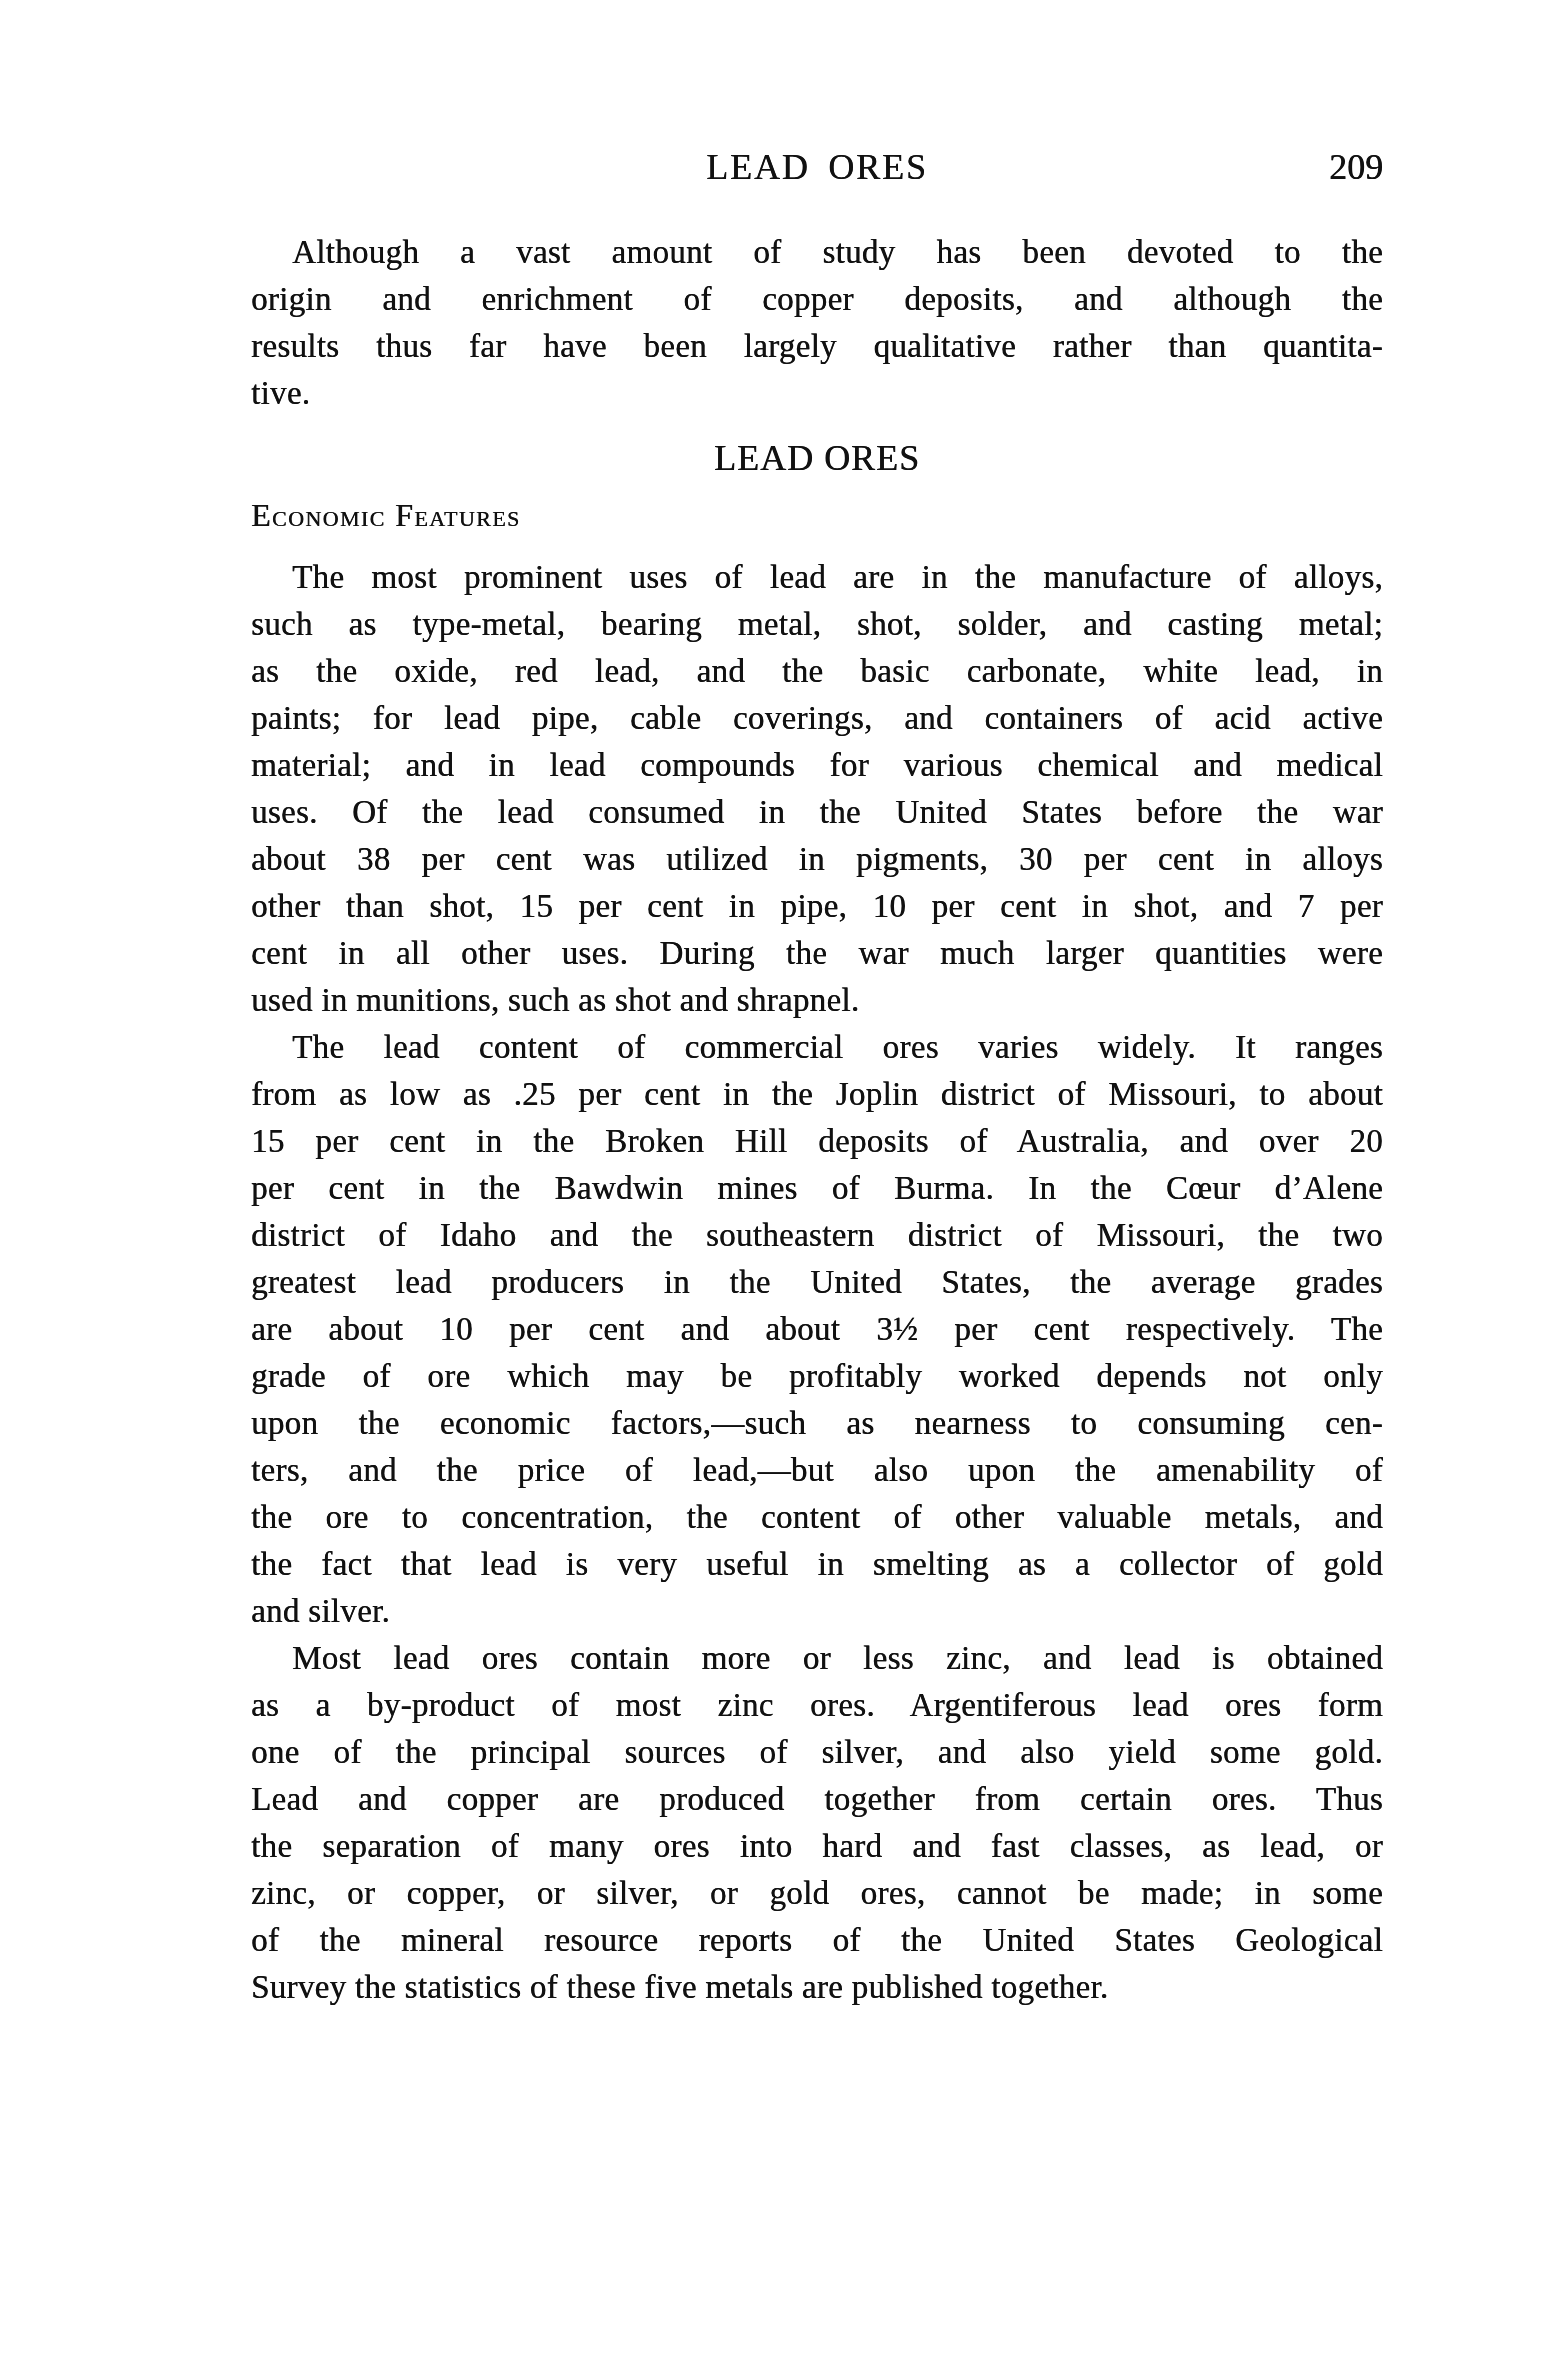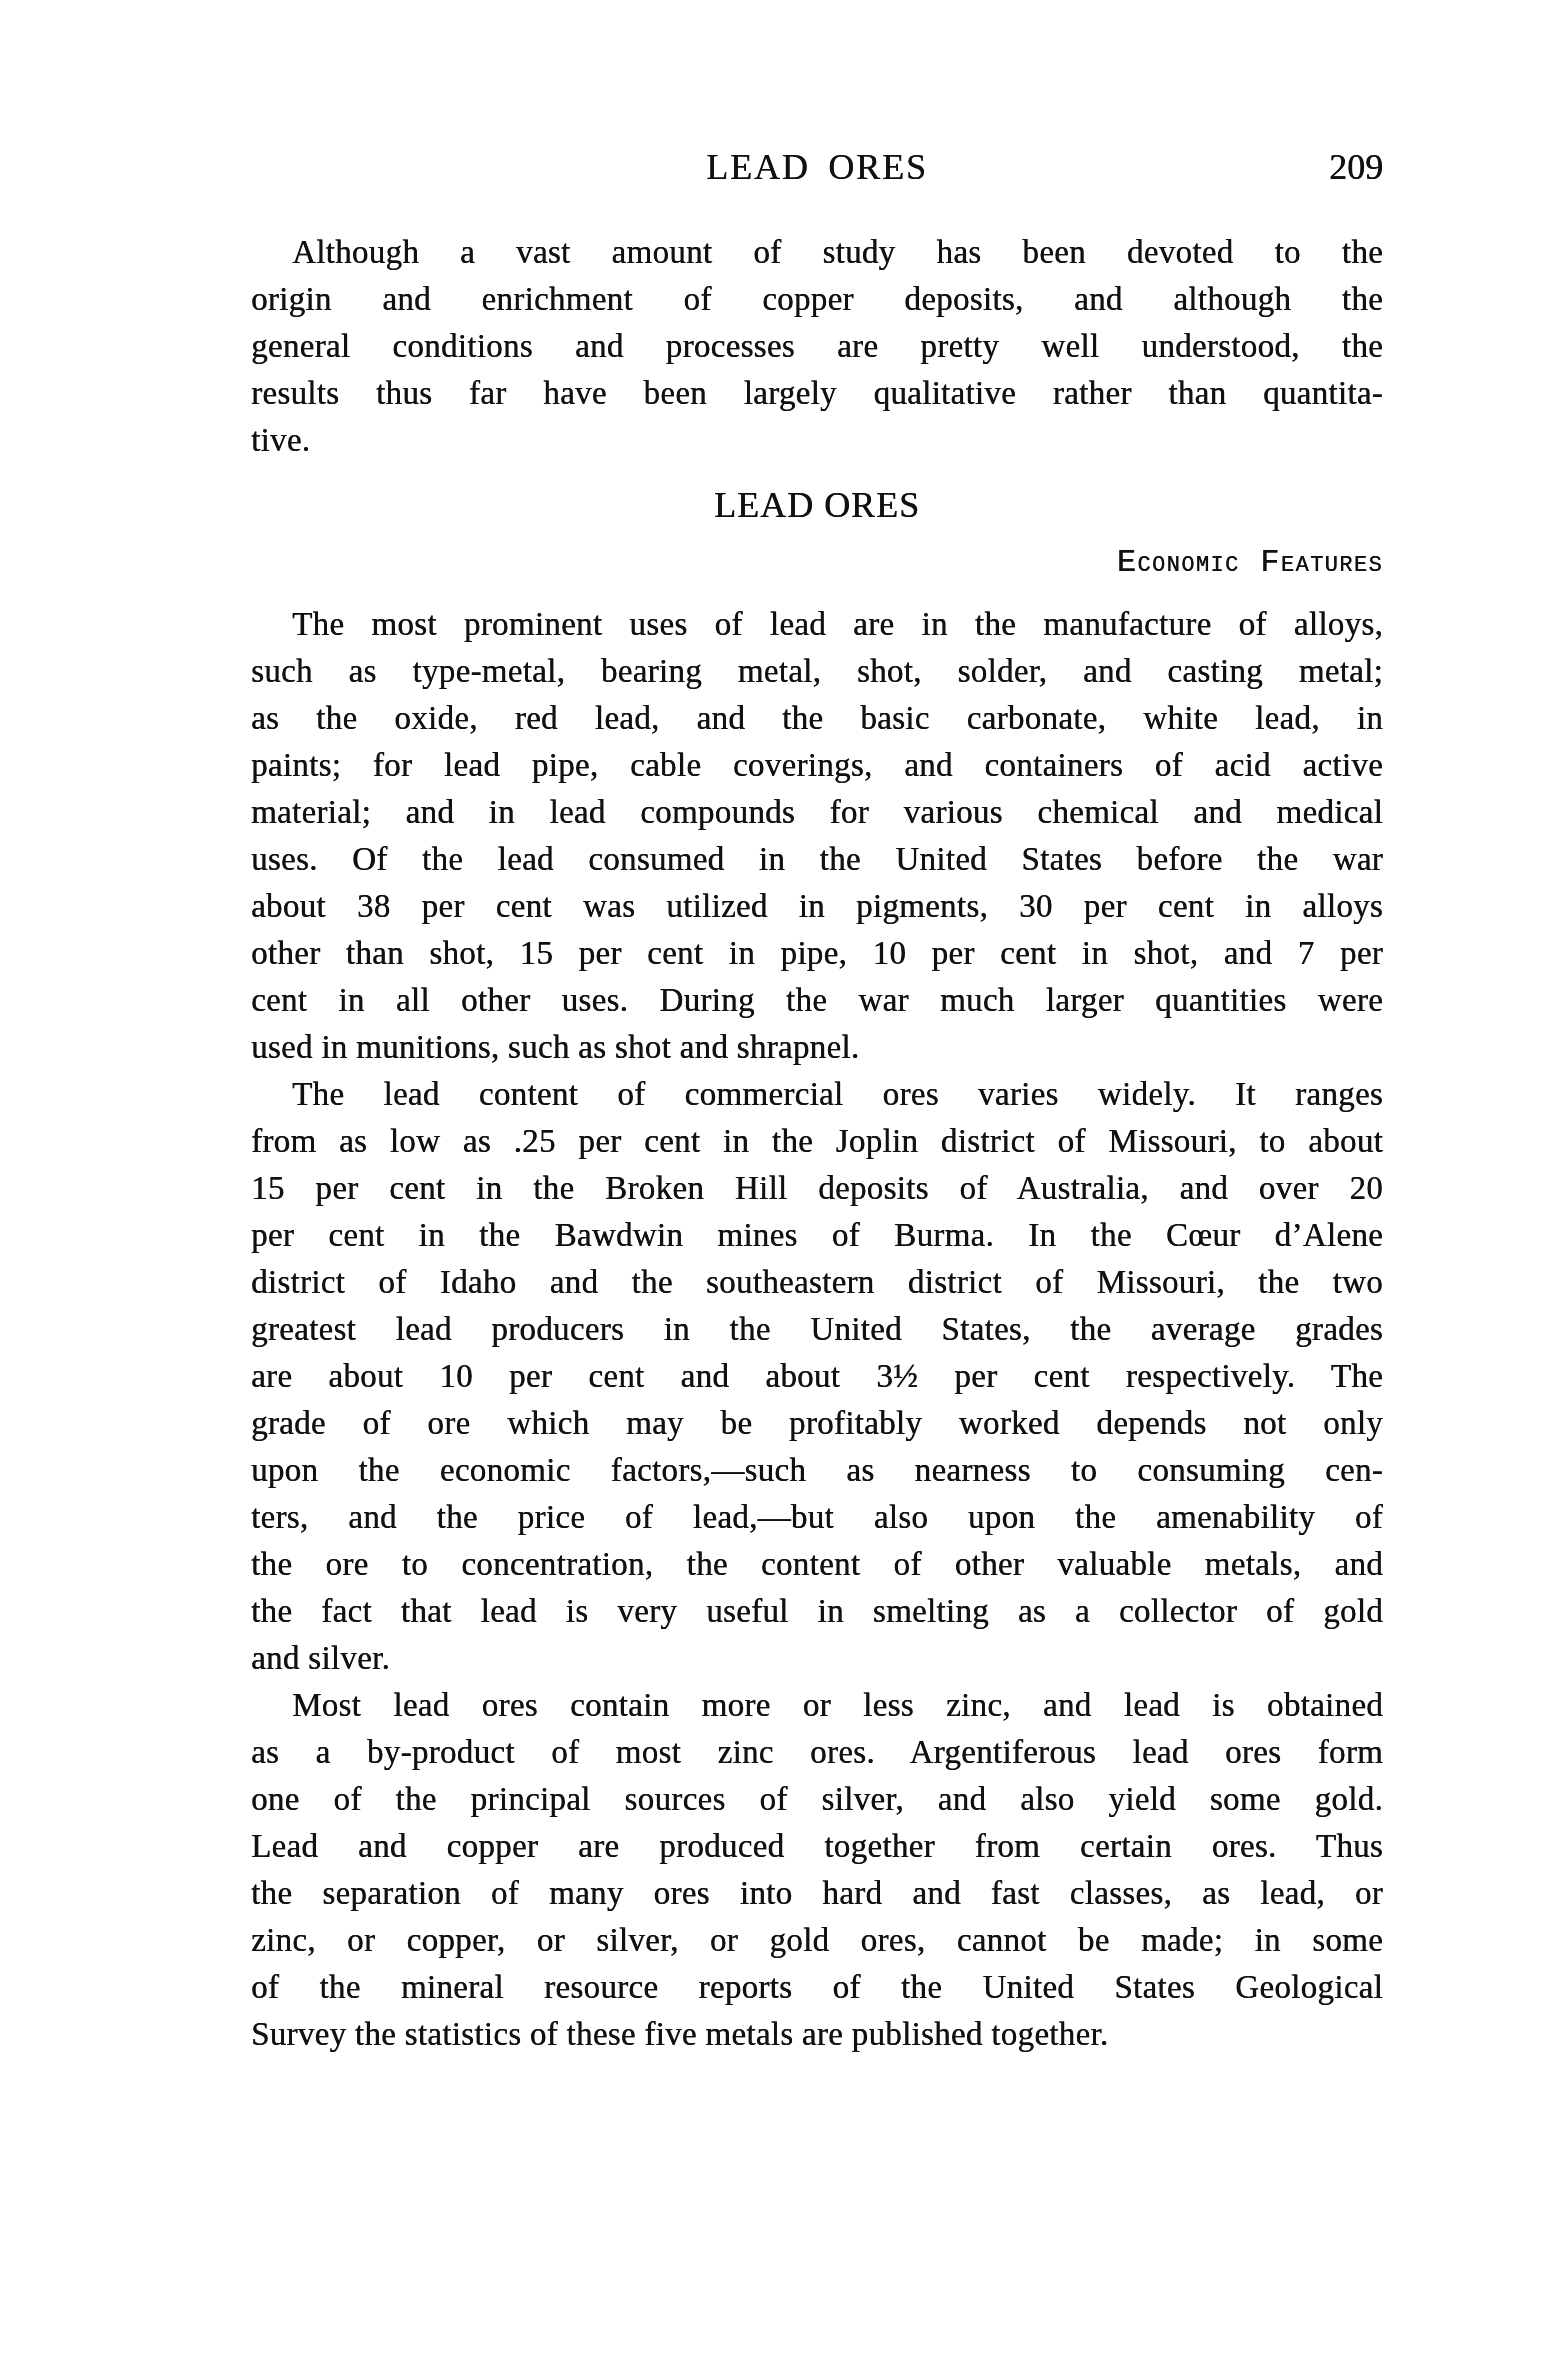--- a/index.html
+++ b/index.html
@@ -80,47 +80,45 @@
     text-align: center;
     font-size: 36px;
     height: 57px;
     line-height: 57px;
     margin-top: 13.3px;
     letter-spacing: 1px;
     text-shadow: 0.4px 0 0 #111;
   }
   .subheading {
     display: block;
-    text-align: right;
+    text-align: left;
     font-size: 32px;
     font-variant: small-caps;
     height: 57px;
     line-height: 57px;
     letter-spacing: 1.4px;
     margin-bottom: 9.5px;
     text-shadow: 0.4px 0 0 #111;
-    font-family: Liberation Mono, monospace;
   }
 </style>
 </head>
 <body>
 
 <div class="page">
 
   <div class="running-head">
     <div class="running-title">LEAD ORES</div>
     <div class="page-number">209</div>
   </div>
 
   <div class="column">
 
     <div class="paragraph">
       <span class="line indent">Although a vast amount of study has been devoted to the</span>
       <span class="line">origin and enrichment of copper deposits, and although the</span>
-      <span class="line">general conditions and processes are pretty well understood, the</span>
       <span class="line">results thus far have been largely qualitative rather than quantita-</span>
       <span class="line last">tive.</span>
     </div>
 
     <div class="heading">LEAD ORES</div>
     <div class="subheading">Economic Features</div>
 
     <div class="paragraph">
       <span class="line indent">The most prominent uses of lead are in the manufacture of alloys,</span>
       <span class="line">such as type-metal, bearing metal, shot, solder, and casting metal;</span>

